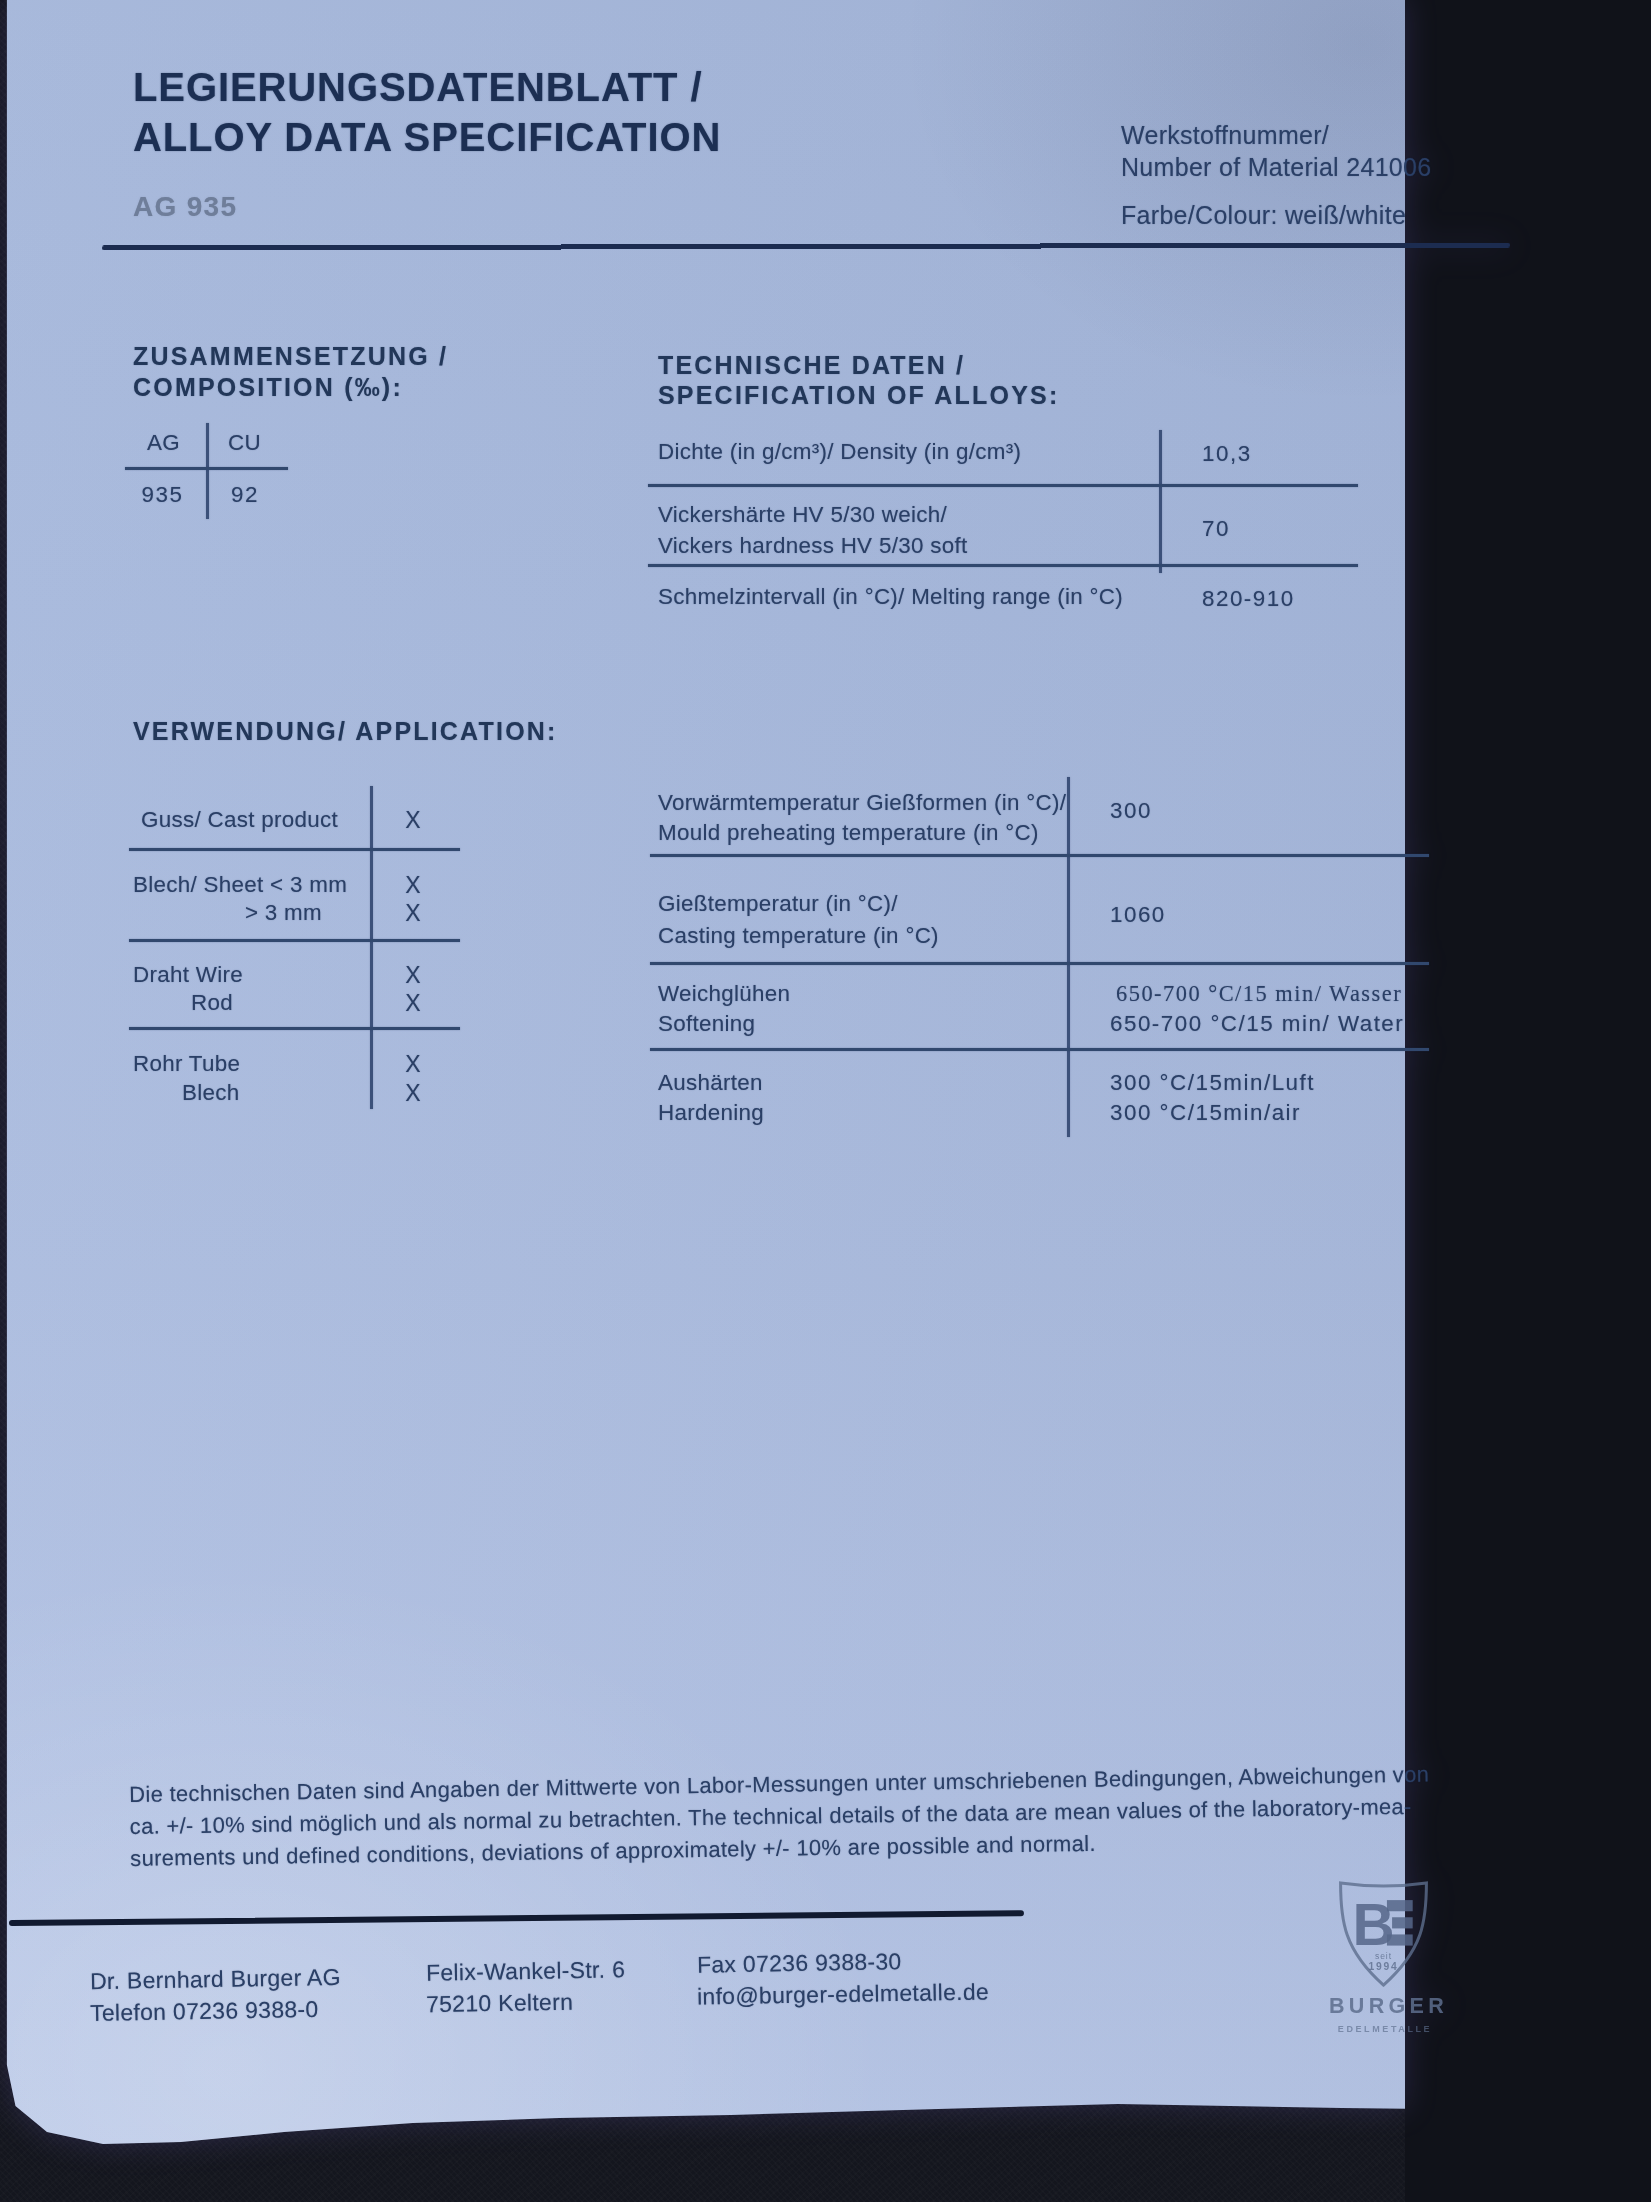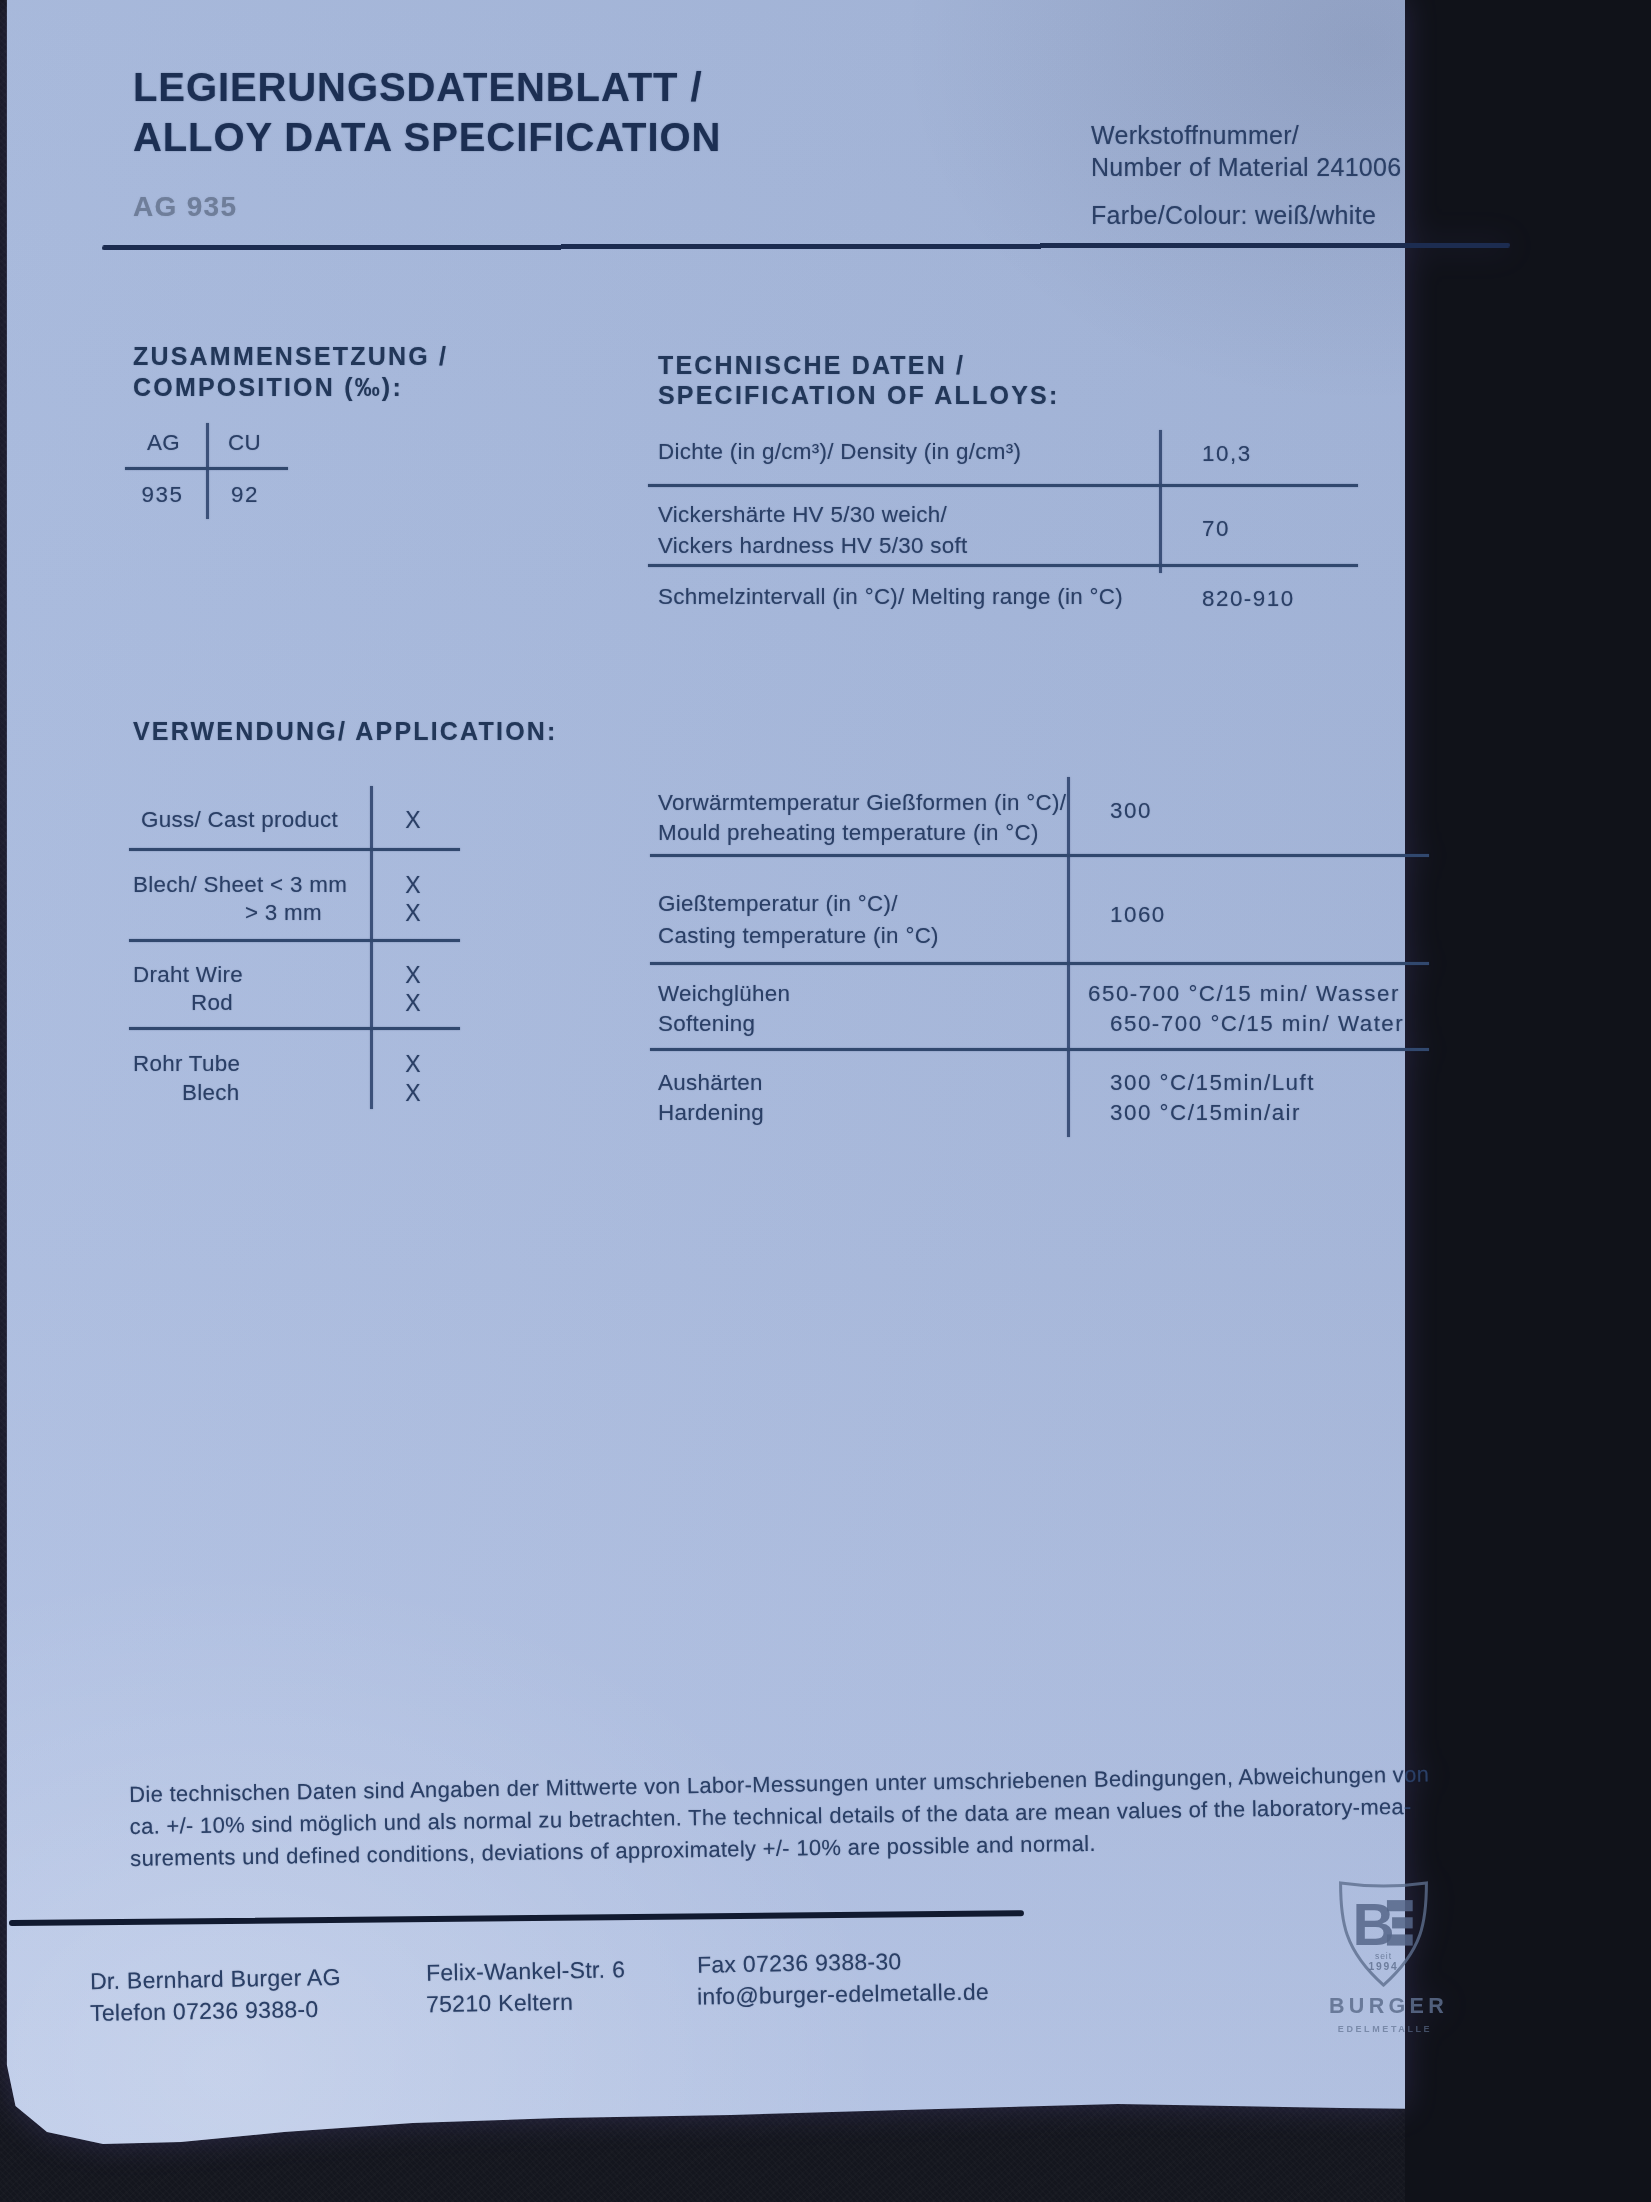--- a/index.html
+++ b/index.html
@@ -18,21 +18,21 @@
            linear-gradient(99deg, rgba(255,255,255,.05), rgba(8,10,30,.04)),
            linear-gradient(180deg,#a3b5d9 0%,#a6b8dc 28%,#abbcdf 58%,#b2c2e4 82%,#bac9e9 100%);
          clip-path:polygon(6.9px 0px,1537px 0px,1545px 447px,1554px 989px,1564px 1592px,1575px 2056px,
            1568px 2104px,1514px 2110px,1342px 2108px,1118px 2104px,903px 2110px,731px 2115px,
            559px 2118px,413px 2123px,284px 2132px,181px 2142px,103px 2144px,47px 2132px,15.5px 2106px,6.9px 2065px);}
   .t{position:absolute;white-space:nowrap;color:#2a3f66;font-size:22.4px;letter-spacing:0.3px;
      text-shadow:0 0 1.2px rgba(38,58,94,.45);}
   .big{font-size:40px;font-weight:bold;color:#1c2f53;letter-spacing:0.9px;text-shadow:0 0 1.5px rgba(24,42,78,.5);}
   .hd{font-size:25px;font-weight:bold;color:#223759;letter-spacing:2.2px;}
   .muted{color:#6f7e9a;font-weight:bold;font-size:28px;letter-spacing:1.3px;text-shadow:0 0 1.2px rgba(111,126,154,.5);}
-  .rh{font-size:25px;}
+  .rh{font-size:25px;margin-left:30px;}
   .val{letter-spacing:1.5px;}
   .xm{font-size:23px;text-align:center;width:48px;}
   .rule{position:absolute;background:#31486e;box-shadow:0 0 1.3px rgba(40,60,100,.6);}
   .vline{position:absolute;width:2.6px;background:#3c517a;box-shadow:0 0 1.3px rgba(40,60,100,.5);}
   .ctr{text-align:center;}
   .rgt{text-align:right;}
   .hdr-rule{position:absolute;left:102px;top:244px;width:1408px;height:5.2px;background:#1c2c50;
             border-radius:2.6px;transform:rotate(-.12deg);}
   .ftr-rule{position:absolute;left:8.6px;top:1920px;width:1015px;height:6px;background:#111a30;
             border-radius:3.4px;transform:rotate(-.55deg);transform-origin:left center;}
@@ -103,21 +103,21 @@
     <div class="t" style="left:658px;top:790px;">Vorwärmtemperatur Gießformen (in °C)/</div>
     <div class="t" style="left:658px;top:820px;">Mould preheating temperature (in °C)</div>
     <div class="t val" style="left:1110px;top:798px;">300</div>
     <div class="rule" style="left:650px;top:854px;width:779px;height:3px;"></div>
     <div class="t" style="left:658px;top:891px;">Gießtemperatur (in °C)/</div>
     <div class="t" style="left:658px;top:923px;">Casting temperature (in °C)</div>
     <div class="t val" style="left:1110px;top:902px;">1060</div>
     <div class="rule" style="left:650px;top:962px;width:779px;height:3px;"></div>
     <div class="t" style="left:658px;top:981px;">Weichglühen</div>
     <div class="t" style="left:658px;top:1011px;">Softening</div>
-    <div class="t val" style="left:1088px;top:981px;">650-700 °C/15 min/ Wasser</div>
+    <div class="t val" style="left:1116px;top:981px;font-family:Liberation Serif, serif;">650-700 °C/15 min/ Wasser</div>
     <div class="t val" style="left:1110px;top:1011px;">650-700 °C/15 min/ Water</div>
     <div class="rule" style="left:650px;top:1048px;width:779px;height:3px;"></div>
     <div class="t" style="left:658px;top:1070px;">Aushärten</div>
     <div class="t" style="left:658px;top:1100px;">Hardening</div>
     <div class="t val" style="left:1110px;top:1070px;">300 °C/15min/Luft</div>
     <div class="t val" style="left:1110px;top:1100px;">300 °C/15min/air</div>
 
     <div class="t disc" style="left:129px;top:1779px;">
       <span>Die technischen Daten sind Angaben der Mittwerte von Labor-Messungen unter umschriebenen Bedingungen, Abweichungen von</span>
       <span>ca. +/- 10% sind möglich und als normal zu betrachten. The technical details of the data are mean values of the laboratory-mea-</span>

